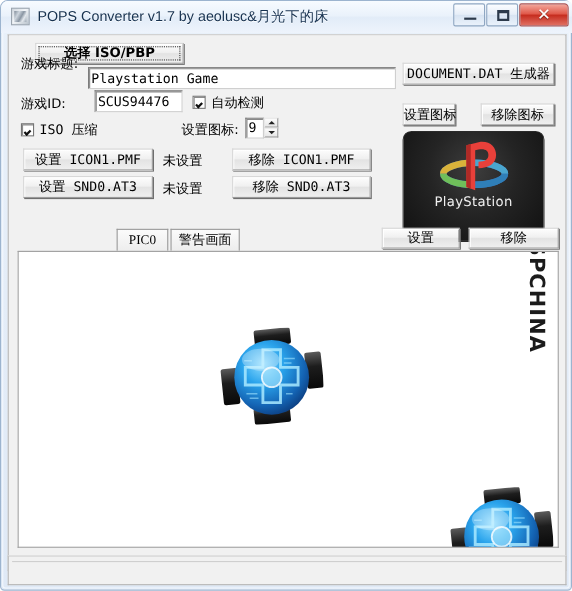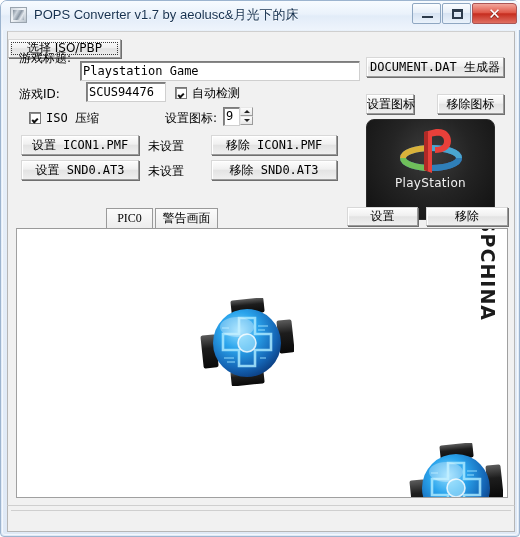--- a/index.html
+++ b/index.html
@@ -221,35 +221,35 @@
         <span class="cap-max"></span>
       </div>
       <div class="capbtn close">
         <span class="cap-x">✕</span>
       </div>
     </div>
   </div>
 
   <div class="client">
 
-    <div class="btn cn" style="left:0;top:7px;width:113px;height:19px;line-height:17px;">
+    <div class="btn cn" style="left:24px;top:7px;width:135px;height:19px;line-height:17px;font-weight:bold;">
       <span class="focusrect"></span>
       <span>选择 ISO/PBP</span>
     </div>
 
     <div class="lbl" style="left:11px;top:18px;">游戏标题:</div>
     <div class="input" style="left:72px;top:29px;width:280px;height:20px;line-height:18px;">Playstation Game</div>
 
     <div class="lbl" style="left:11px;top:54px;">游戏ID:</div>
     <div class="input" style="left:78px;top:50px;width:80px;height:20px;line-height:18px;">SCUS94476</div>
     <div class="chk" style="left:167px;top:53px;">
       <span class="box"></span><span class="txt">自动检测</span>
     </div>
 
-    <div class="chk" style="left:11px;top:78px;margin-left:10px;">
+    <div class="chk" style="left:11px;top:78px;">
       <span class="box"></span><span class="txt mono">ISO 压缩</span>
     </div>
     <div class="lbl" style="left:157px;top:78px;">设置图标:</div>
     <div class="input" style="left:215px;top:75px;width:17px;height:19px;line-height:17px;">9</div>
     <div class="spin" style="left:232px;top:75px;">
       <div class="up"></div>
       <div class="dn"></div>
     </div>
 
     <div class="btn" style="left:13px;top:103px;width:118px;height:20px;line-height:18px;">

